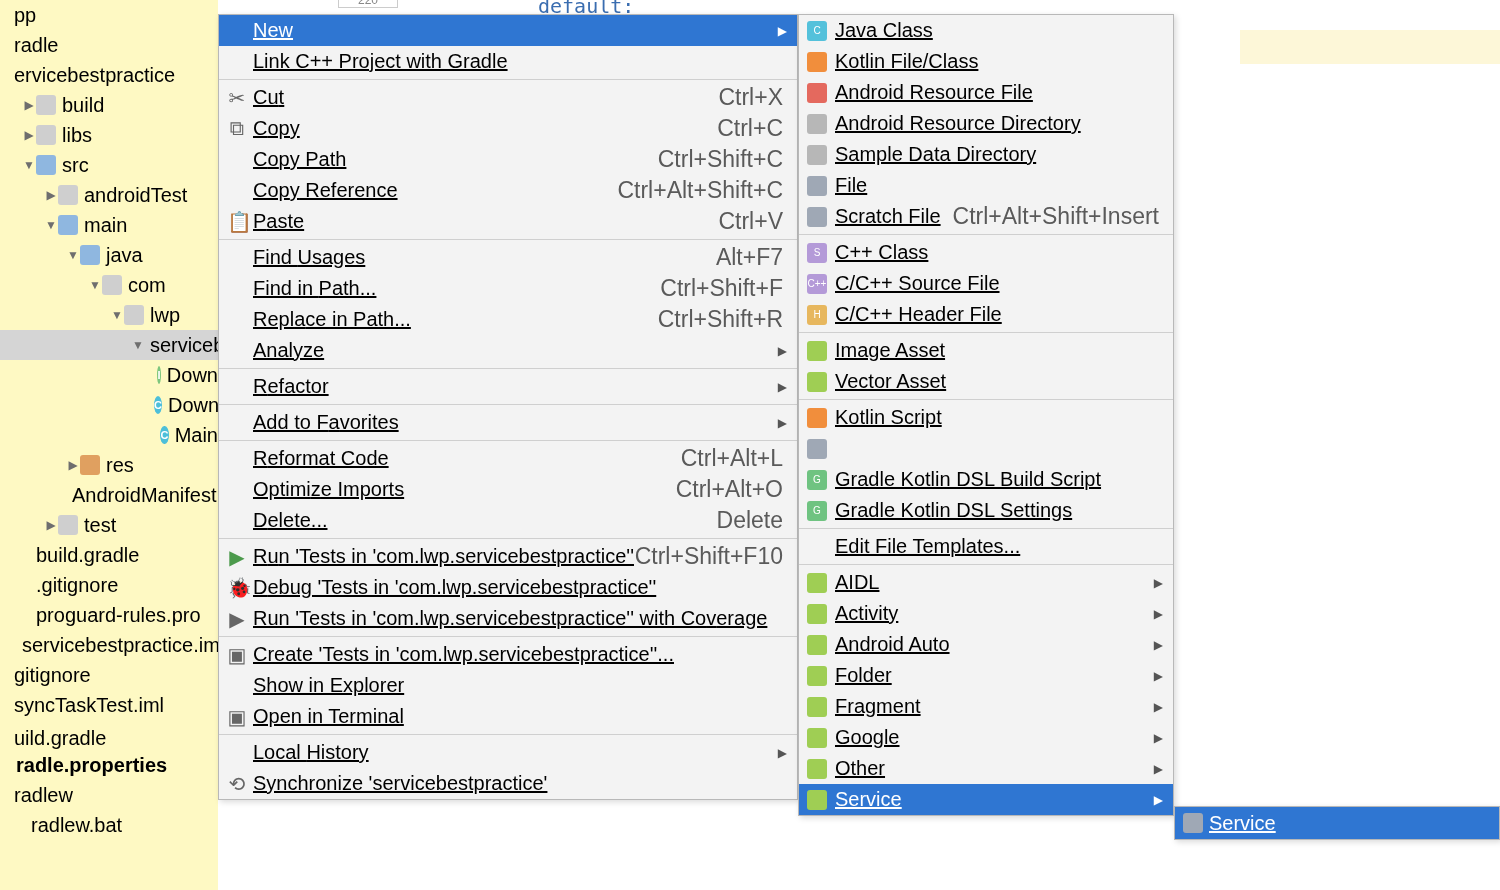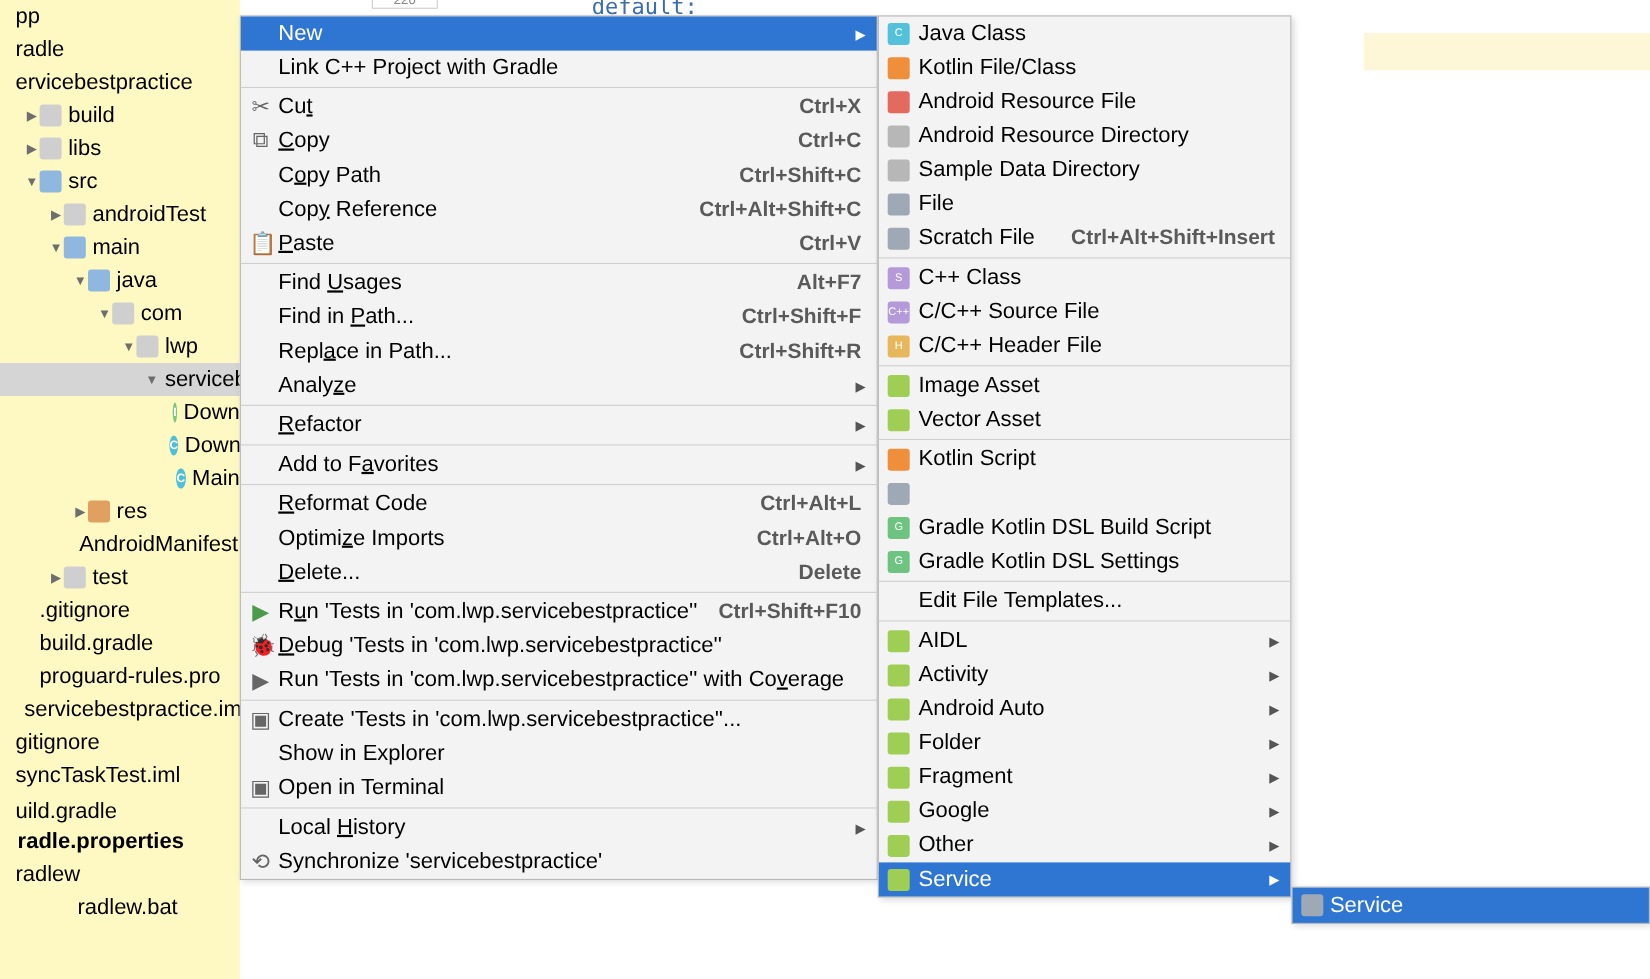--- a/index.html
+++ b/index.html
@@ -20,22 +20,22 @@
 
 
 .editor-bg { position:absolute; left:218px; top:0; right:0; height:100%; background:#fff; }
 .yellow-band { position:absolute; right:0; top:30px; width:260px; height:34px; background:#fdf7d8; }
 
 
 .menu { position:absolute; background:#f3f3f3; border:1px solid #b8b8b8; box-shadow:2px 2px 6px rgba(0,0,0,.15); }
 .menu1 { left:218px; top:14px; width:580px; }
 .menu-item { display:flex; align-items:center; height:31px; padding:0 14px 0 34px; position:relative; cursor:default; }
 .menu-item.highlight { background:#2f76d2; color:#fff; }
-.menu-item .lbl { flex:1; }
-.menu-item .sc { color:#5a5a5a; font-size:19px;font-weight:bold; }
+.menu-item .lbl { flex:1;text-decoration:underline; }
+.menu-item .sc { color:#5a5a5a; font-size:23px; }
 .menu-item .micon { position:absolute; left:8px; width:20px; text-align:center; color:#666; }
 .sep { height:1px; background:#cfcfcf; margin:2px 0; }
 .sub-arrow { position:absolute; right:10px; color:#555; font-size:12px; }
 .menu-item.highlight .sub-arrow { color:#fff; }
 u { text-decoration:underline; }
 
 
 .menu2 { left:798px; top:14px; width:376px; }
 .menu2 .menu-item { height:31px; padding-left:36px; }
 .bicon { position:absolute; left:8px; width:20px; height:20px; border-radius:3px; display:flex; align-items:center; justify-content:center; font-size:10px; color:#fff; }
@@ -145,28 +145,28 @@
       <span class="ficon folder-orange"></span>
       <span>AndroidManifest.x</span>
     </div>
     <div class="tree-row" style="padding-left: 44px;">
       <span class="arrow">▶</span>
       <span class="ficon folder-grey"></span>
       <span>test</span>
     </div>
     <div class="tree-row" style="padding-left: 22px;">
       <span class="arrow"></span>
+      <span>build.gradle</span>
+    </div>
+    <div class="tree-row" style="padding-left: 22px;">
+      <span class="arrow"></span>
       <span>.gitignore</span>
     </div>
     <div class="tree-row" style="padding-left: 22px;">
       <span class="arrow"></span>
-      <span>build.gradle</span>
-    </div>
-    <div class="tree-row" style="padding-left: 22px;">
-      <span class="arrow"></span>
       <span>proguard-rules.pro</span>
     </div>
     <div class="tree-row" style="padding-left: 22px;">
       <span class="arrow"></span>
       <span>servicebestpractice.iml</span>
     </div>
     <div class="tree-row" style="padding-left: 0px;">
       <span class="arrow"></span>
       <span>gitignore</span>
     </div>
@@ -179,21 +179,21 @@
       <span>uild.gradle</span>
     </div>
     <div class="tree-row" style="padding-left: 2px; font-weight: bold;">
       <span class="arrow"></span>
       <span>radle.properties</span>
     </div>
     <div class="tree-row" style="padding-left: 0px;">
       <span class="arrow"></span>
       <span>radlew</span>
     </div>
-    <div class="tree-row" style="padding-left: 0px; justify-content: center;">
+    <div class="tree-row" style="padding-left: 17px;">
       <span class="arrow"></span>
       <span>radlew.bat</span>
     </div>
   </div>
 
 <div class="menu menu1" id="menu1">
     <div class="menu-item highlight">
       <span class="lbl">New</span>
       <span class="sub-arrow">▶</span>
     </div>

